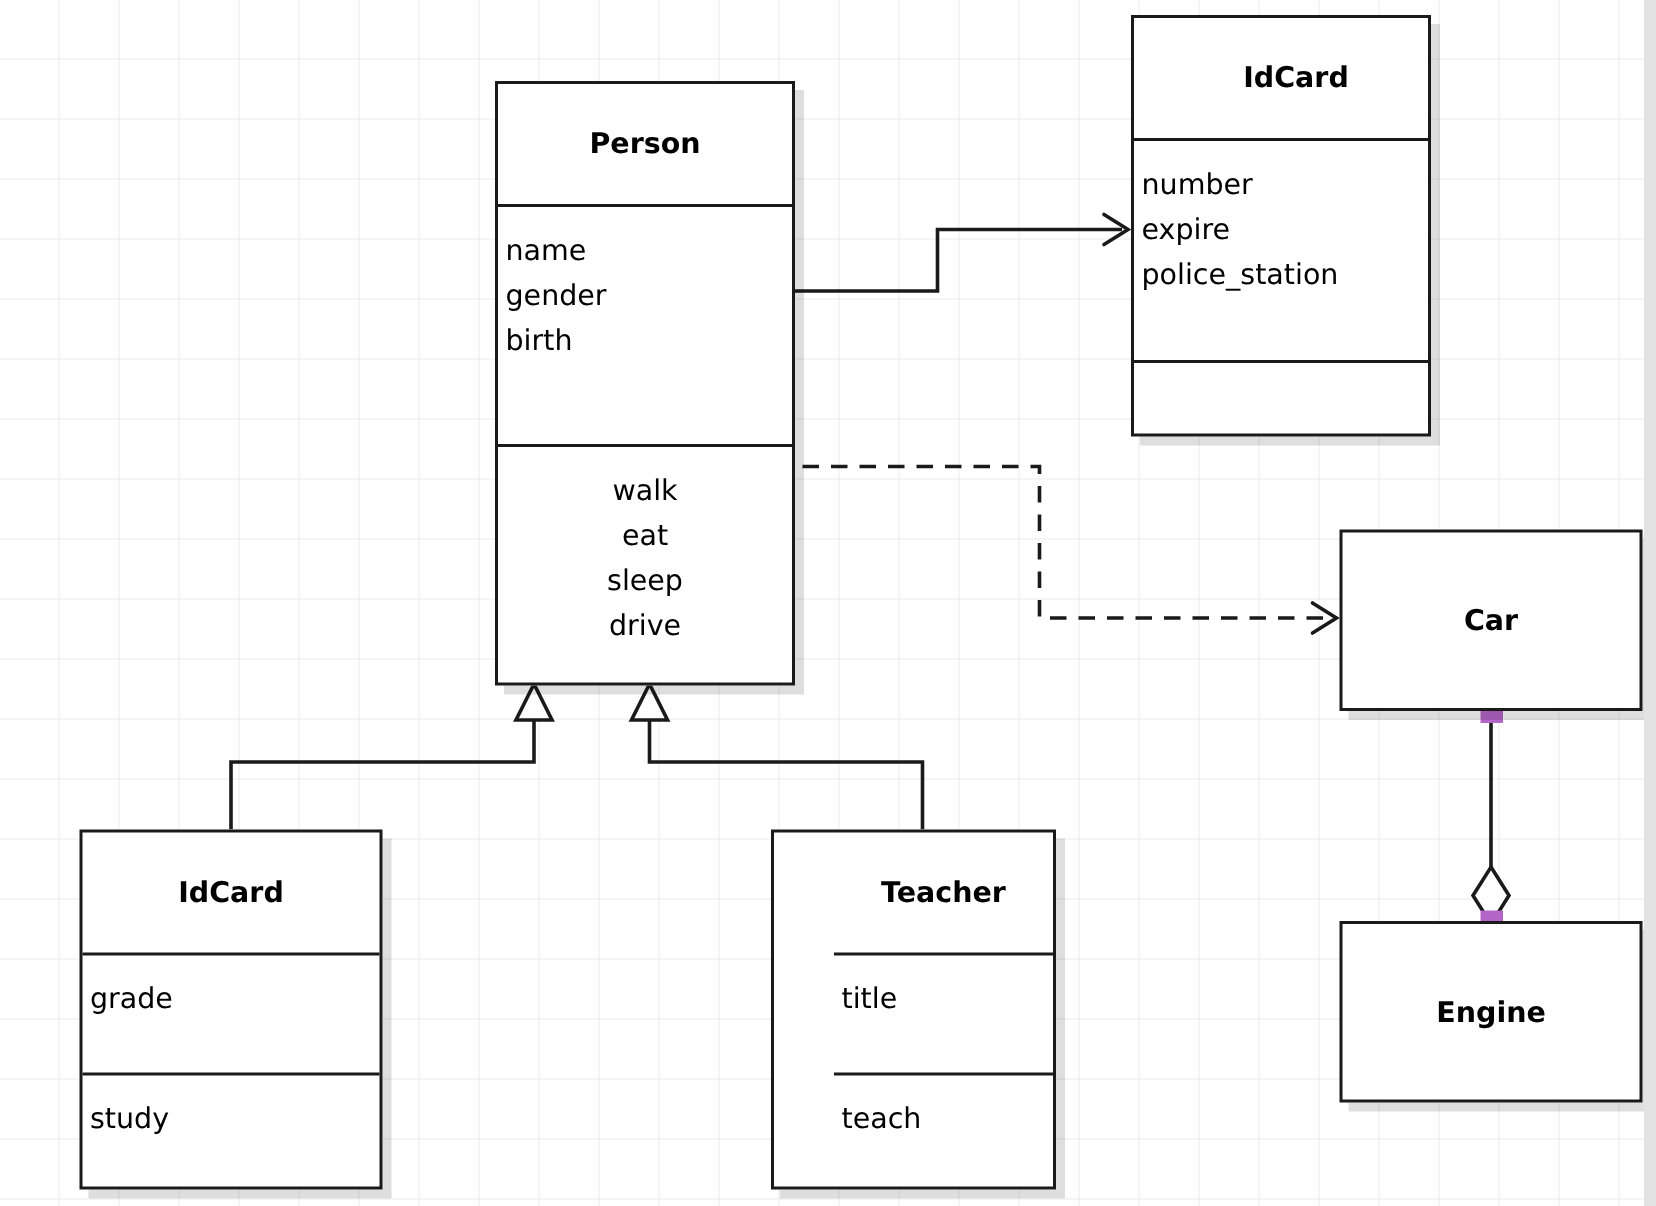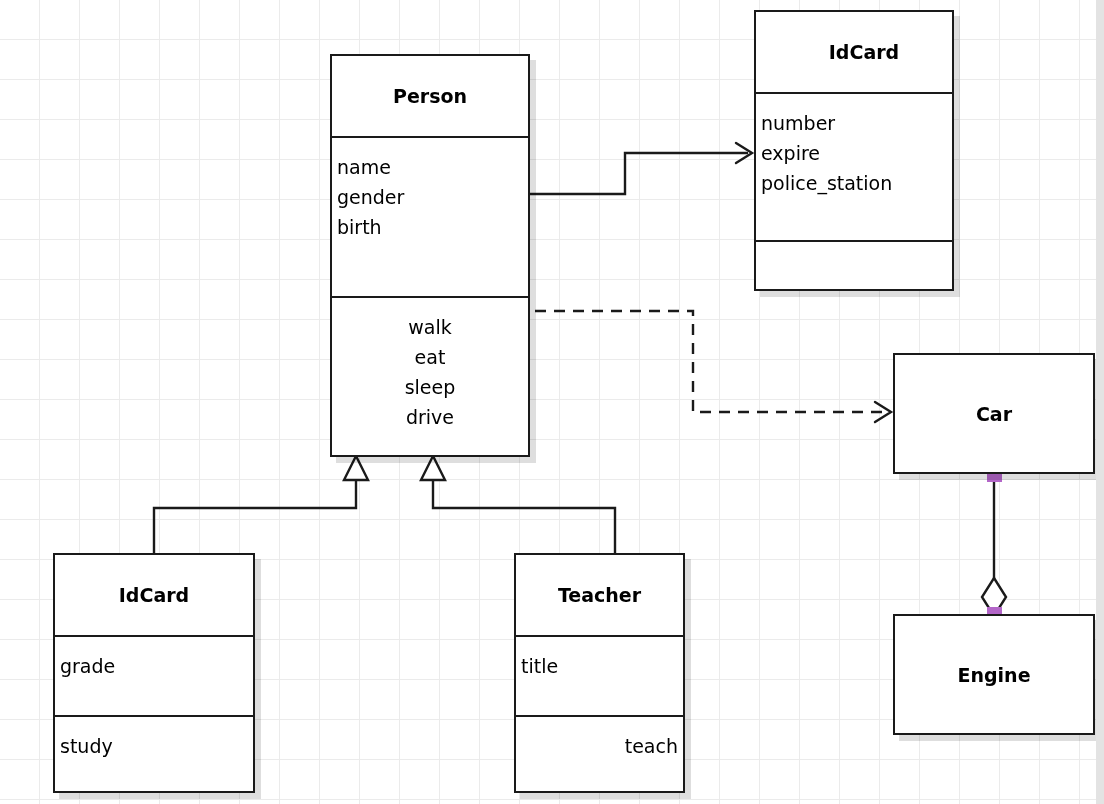--- a/index.html
+++ b/index.html
@@ -144,24 +144,24 @@
   <div class="cls-box" style="left:53px; top:553px; width:202px; height:240px;">
     <div class="cls-title" style="height:80px;">IdCard</div>
     <div class="cls-compartment" style="height:80px;">
       <div class="attr-line">grade</div>
     </div>
     <div class="cls-compartment" style="height:80px;">
       <div class="attr-line">study</div>
     </div>
   </div>
 
-  <div class="cls-box" style="left:514px; top:553px; width:171px; height:240px;">
+  <div class="cls-box" style="left:514px; top:553px; width:190px; height:240px;padding-left:40px;">
     <div class="cls-title" style="height:80px;">Teacher</div>
     <div class="cls-compartment" style="height:80px;">
       <div class="attr-line">title</div>
     </div>
-    <div class="cls-compartment" style="height:80px;text-align:right;">
+    <div class="cls-compartment" style="height:80px;">
       <div class="attr-line">teach</div>
     </div>
   </div>
 
   <div id="right-gutter"></div>
 </div>
 
 </body></html>

